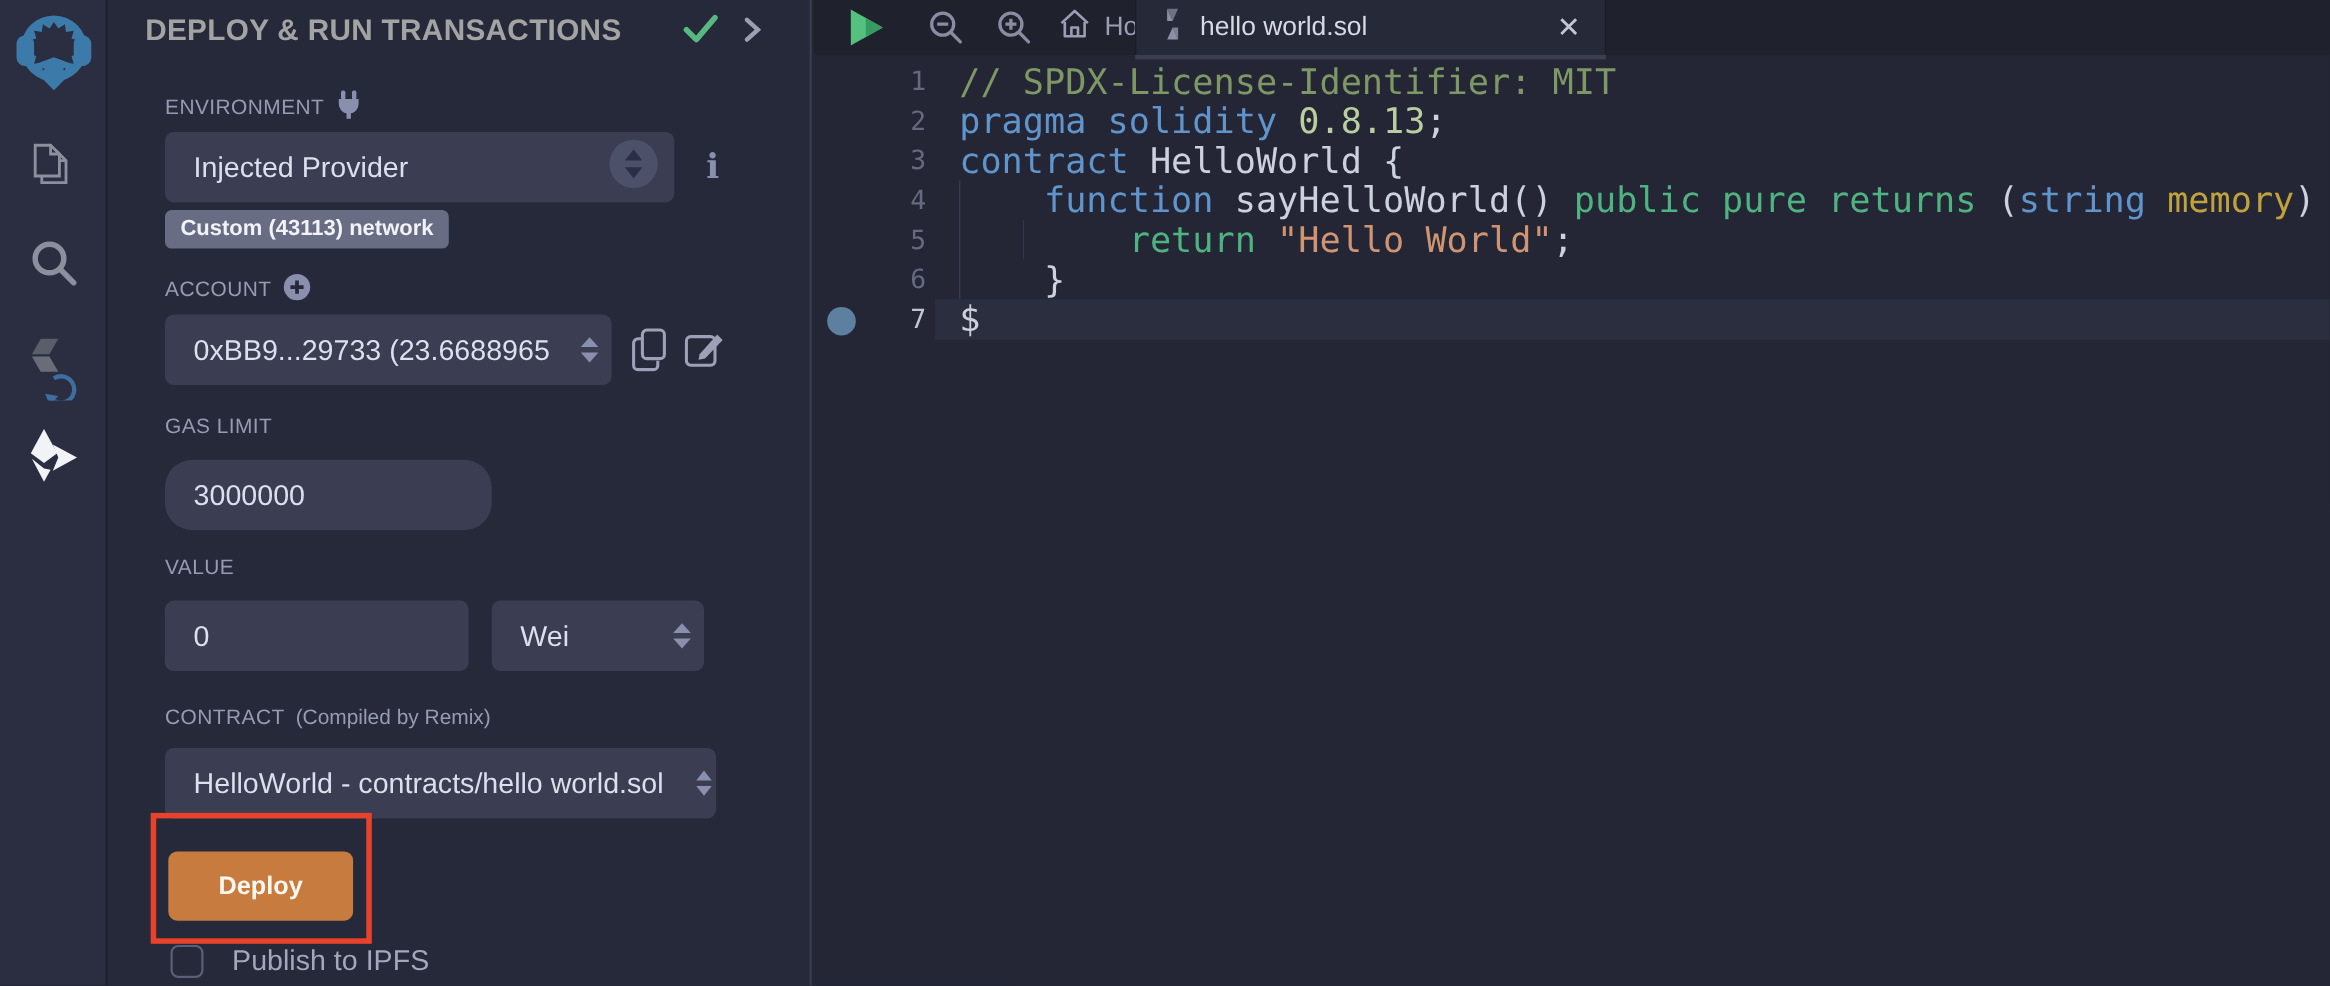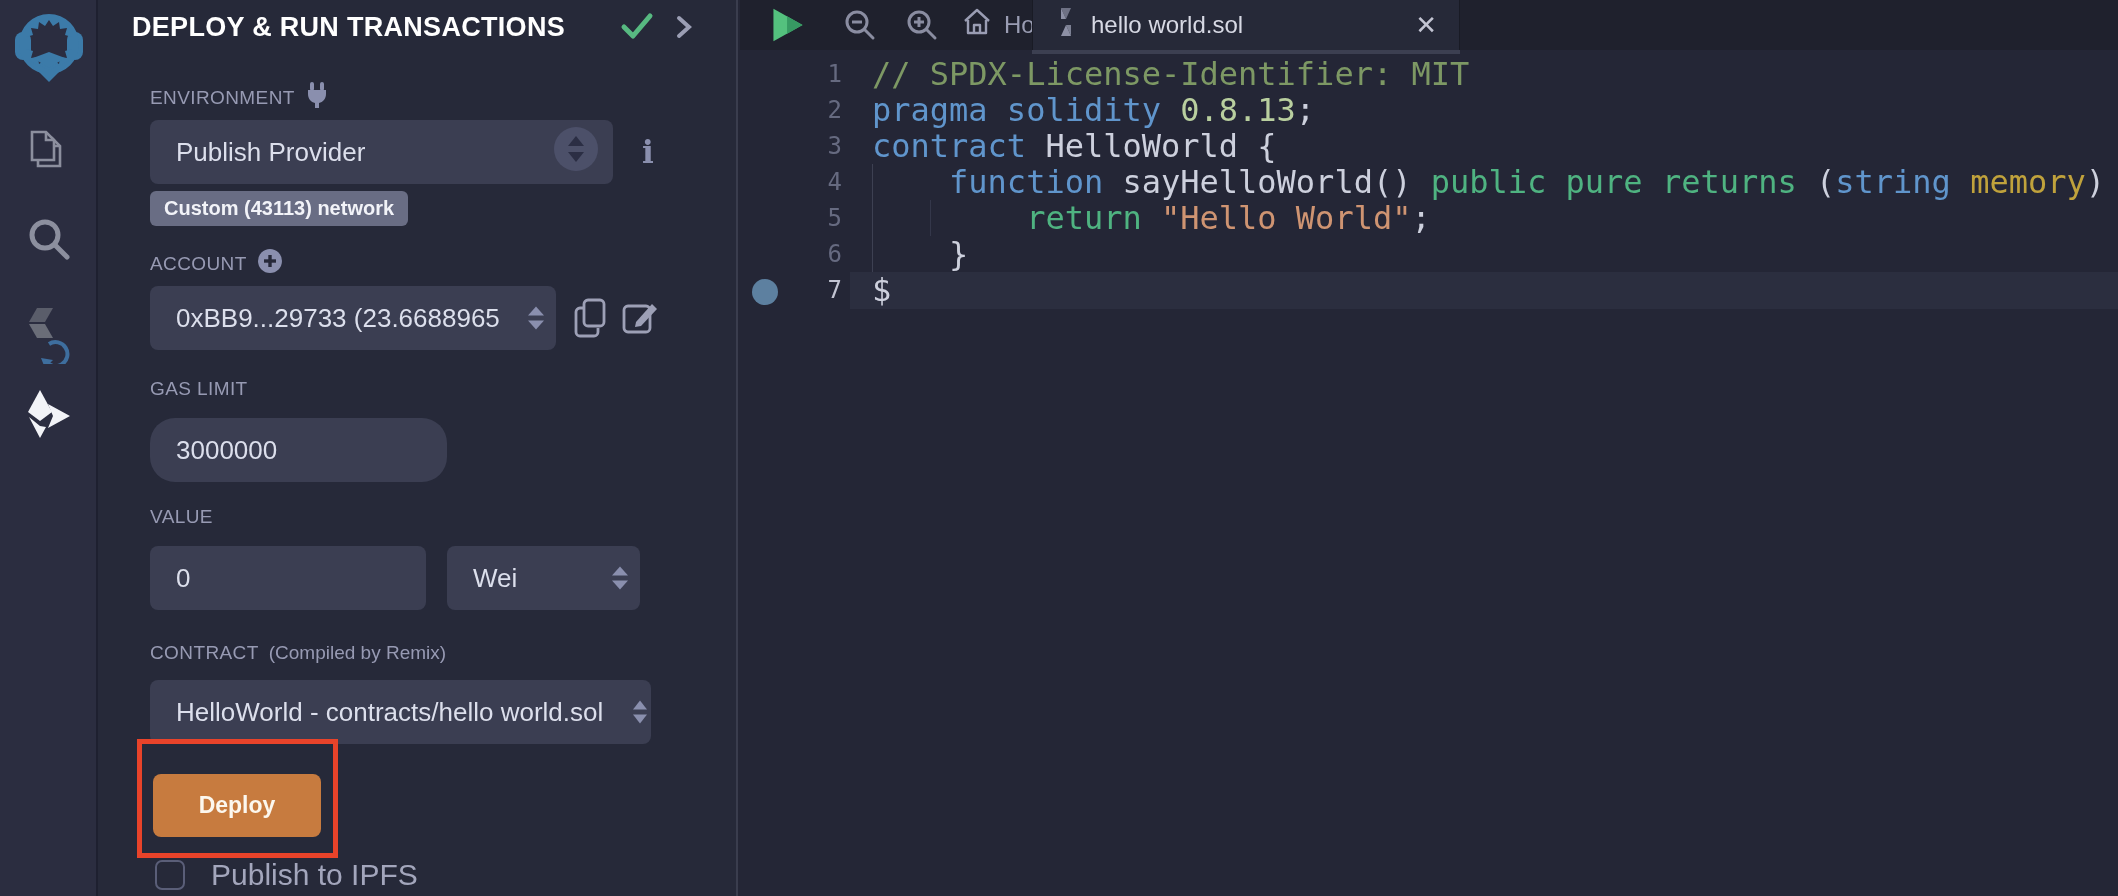--- a/index.html
+++ b/index.html
@@ -13,21 +13,21 @@
     font-family:"Liberation Sans","DejaVu Sans",sans-serif;}
   .abs{position:absolute;}
   #stage{position:relative;width:2118px;height:896px;}
 
   
   #rail{left:0;top:0;width:98px;height:896px;background:#2b2d40;border-right:2px solid #1e2030;}
   .rail-ic{position:absolute;left:0;width:98px;display:flex;justify-content:center;}
 
   
   #panel{left:98px;top:0;width:640px;height:896px;background:#262939;border-right:2px solid #3a3d4e;}
-  #panel-title{left:34px;top:12px;font-size:27px;font-weight:600;color:#ffffff;letter-spacing:.3px;}
+  #panel-title{left:34px;top:12px;font-size:27px;font-weight:600;color:#a3a3a3;letter-spacing:.3px;}
   .check-ic{left:522px;top:10px;}
   .fwd-ic{left:576px;top:14px;}
 
   .sec-label{font-size:19px;color:#979ab3;letter-spacing:.4px;display:flex;align-items:center;gap:10px;}
   .field{background:#3b3e52;border-radius:8px;height:64px;display:flex;align-items:center;
     color:#dcdfec;font-size:26px;padding:0 26px;position:absolute;cursor:pointer;
     white-space:nowrap;overflow:hidden;}
   .field .val{overflow:hidden;white-space:nowrap;flex:1;}
   .spin{position:absolute;right:12px;top:50%;transform:translateY(-50%);display:flex;
     flex-direction:column;gap:5px;align-items:center;}
@@ -40,21 +40,21 @@
 
   #info-i{left:544px;top:134px;font-family:"DejaVu Serif",serif;font-weight:800;
     font-size:31px;color:#8a8fae;}
 
   #red-rect{left:39px;top:739px;width:201px;height:119px;border:5px solid var(--highlight_red);}
   #deploy-btn{left:55px;top:774px;width:168px;height:63px;background:var(--accent_orange);
     border:none;border-radius:8px;color:#fcf7ee;font-size:23px;font-weight:700;cursor:pointer;
     font-family:"Liberation Sans",sans-serif;}
   #publish-row{left:57px;top:858px;display:flex;align-items:center;gap:26px;}
   #publish-cb{width:30px;height:30px;border:2.5px solid #5a5e78;border-radius:7px;background:transparent;}
-  #publish-lb{font-size:30px;color:#a3a6bc;}
+  #publish-lb{font-size:26px;color:#a3a6bc;}
 
   
   #editor{left:740px;top:0;width:1378px;height:896px;background:#242636;}
   #tabbar{position:absolute;left:0;top:0;width:1378px;height:50px;background:#1f212d;}
   .tb-ic{position:absolute;top:0;height:50px;display:flex;align-items:center;cursor:pointer;}
   #tab-home{left:212px;gap:12px;color:#9a9db3;font-size:24px;padding:0 10px;}
   #tab-file{left:292px;width:428px;background:#262938;border-left:1px solid #191b25;
     border-right:1px solid #191b25;gap:14px;padding:0 22px;color:#d7d9e4;font-size:24px;}
   #tab-underbar{position:absolute;left:292px;top:50px;width:428px;height:4px;background:#515468;opacity:.55;}
   #tab-close{margin-left:auto;color:#c3c5d3;font-size:26px;font-weight:700;cursor:pointer;}
@@ -142,21 +142,21 @@
       <span>ENVIRONMENT</span>
       <span>
         <svg width="24" height="27" viewBox="0 0 24 27" fill="#8a8fae">
           <rect x="5" y="0" width="4" height="9" rx="2"></rect>
             <rect x="15" y="0" width="4" height="9" rx="2"></rect>
           <path d="M3 8 h18 v4 c0 4.6-3 8.2-7 9 V26 h-4 v-5 C6 20.2 3 16.6 3 12 Z"></path>
         </svg>
       </span>
     </div>
     <div class="field" style="left:52px;top:120px;width:463px;">
-      <span class="val">Publish Provider</span>
+      <span class="val">Injected Provider</span>
       <span style="position:absolute;right:14px;">
         <svg width="46" height="46" viewBox="0 0 46 46">
           <circle cx="23" cy="23" r="22" fill="#4c5069"></circle>
           <polygon points="23,10 31,20 15,20" fill="#2b2e44"></polygon>
           <polygon points="23,36 31,26 15,26" fill="#2b2e44"></polygon>
         </svg>
       </span>
     </div>
     <div id="info-i" class="abs">i</div>
     <div class="badge">Custom (43113) network</div>

